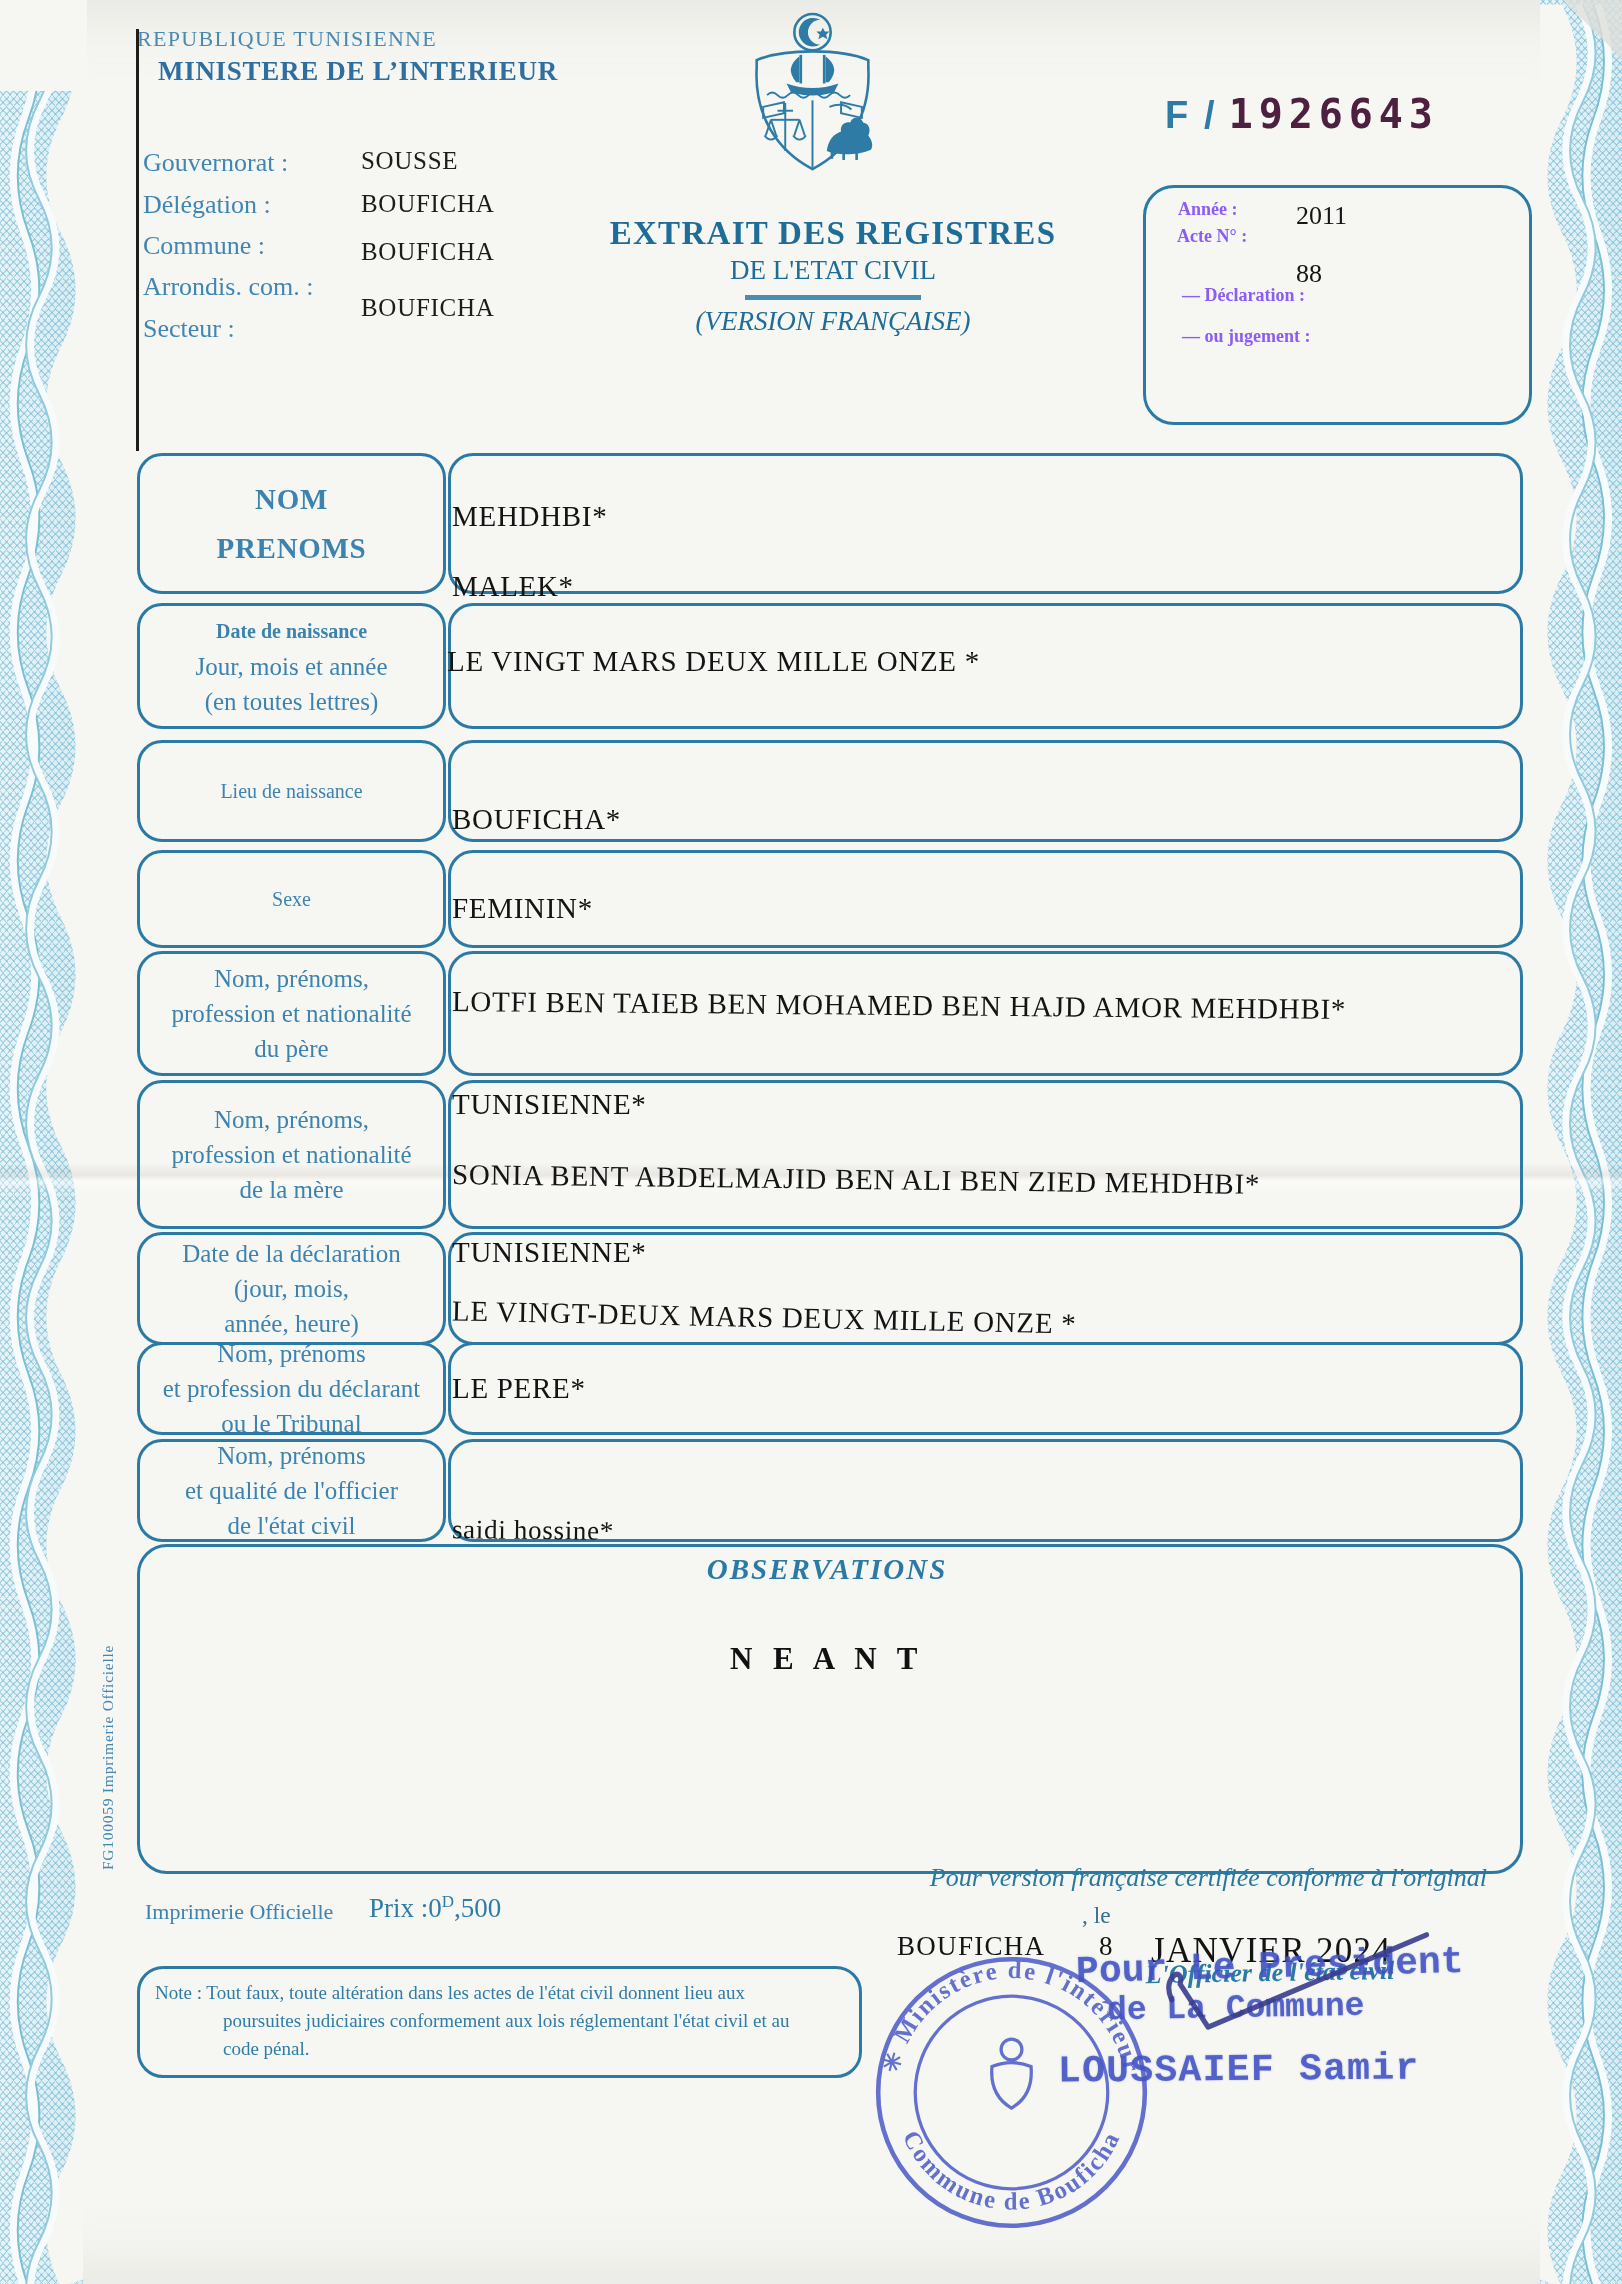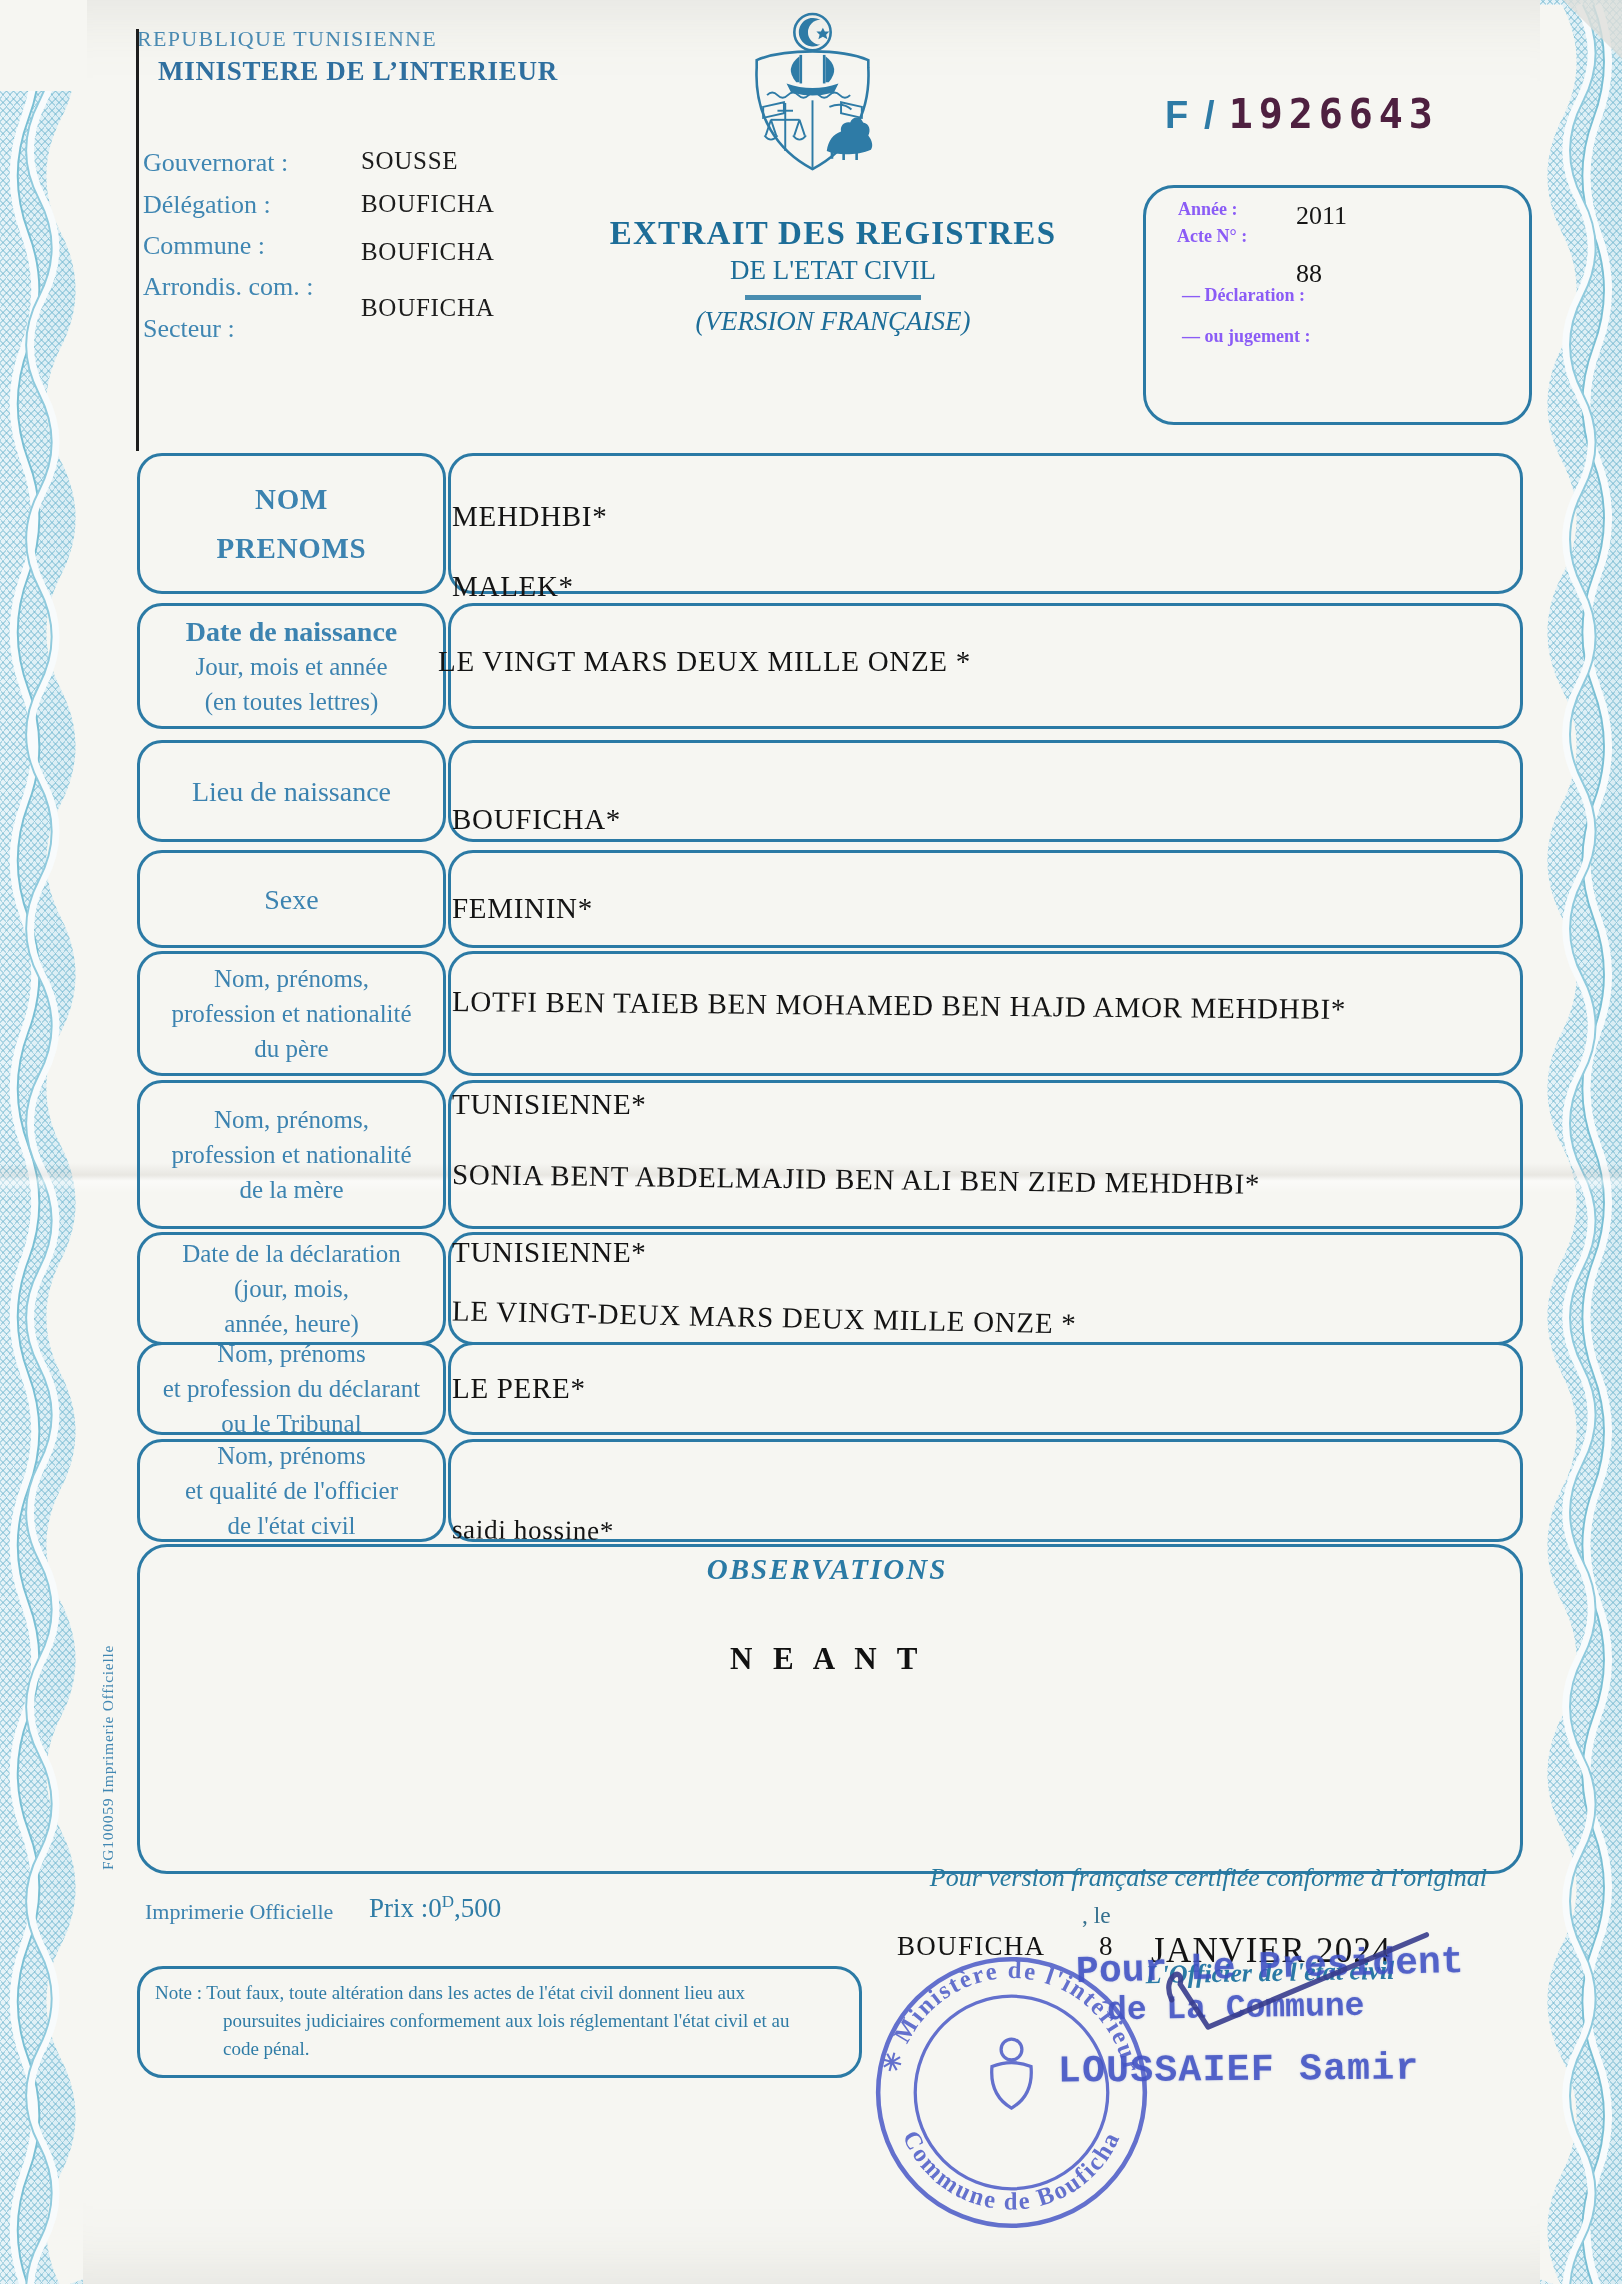--- a/index.html
+++ b/index.html
@@ -47,21 +47,21 @@
   .acte-box{left:1143px;top:185px;width:383px;height:234px;border:3.3px solid #2b7aa5;border-radius:31px;}
   .acte-label{color:#8b5cf6;font-size:18px;font-weight:bold;}
   .acte-val{color:#161616;font-size:26px;}
 
   
   .row{position:absolute;left:137px;width:1380px;}
   .lbox{position:absolute;left:0;top:0;width:303px;height:100%;border:3.3px solid #2b7aa5;border-radius:25px;
         display:flex;align-items:center;justify-content:center;text-align:center;}
   .vbox{position:absolute;left:311px;top:0;width:1069px;height:100%;border:3.3px solid #2b7aa5;border-radius:25px;}
   .llines{color:#3c83b0;font-size:25px;line-height:35px;padding:0 9px;}
-  .llines .big{font-size:28px;}
+  .llines .big{font-size:20px;}
   .llines .b{font-weight:bold;}
   .row0 .llines{font-size:29px;line-height:49px;font-weight:bold;letter-spacing:0.7px;}
   .val{position:absolute;font-size:29px;color:#141414;letter-spacing:0.7px;white-space:nowrap;}
   .rot05{transform:rotate(.5deg);} .rot07{transform:rotate(.7deg);}
   .rot12{transform:rotate(1.2deg);} .rot06{transform:rotate(.6deg);}
   .small-val{font-size:27px;}
 
   
   .obs{left:137px;top:1544px;width:1380px;height:324px;border:3.3px solid #2b7aa5;border-radius:30px;}
   .obs-title{left:137px;top:1553px;width:1380px;text-align:center;font-size:29px;font-weight:bold;
@@ -208,21 +208,21 @@
 
   <div class="row" style="top:603px;height:120px">
     <div class="lbox">
         <div class="llines">
       <div class="big b">Date de naissance</div>
       <div>Jour, mois et année</div>
       <div>(en toutes lettres)</div>
     </div>
       </div>
     <div class="vbox"></div>
-    <span class="val" style="left:301px;top:42px">LE VINGT MARS  DEUX MILLE ONZE *</span>
+    <span class="val" style="left:310px;top:42px">LE VINGT MARS  DEUX MILLE ONZE *</span>
   </div>
 
   <div class="row" style="top:740px;height:96px">
     <div class="lbox">
         <div class="llines">
       <div class="big">Lieu de naissance</div>
     </div>
       </div>
     <div class="vbox"></div>
     <span class="val" style="left:315px;top:63px">BOUFICHA*</span>

